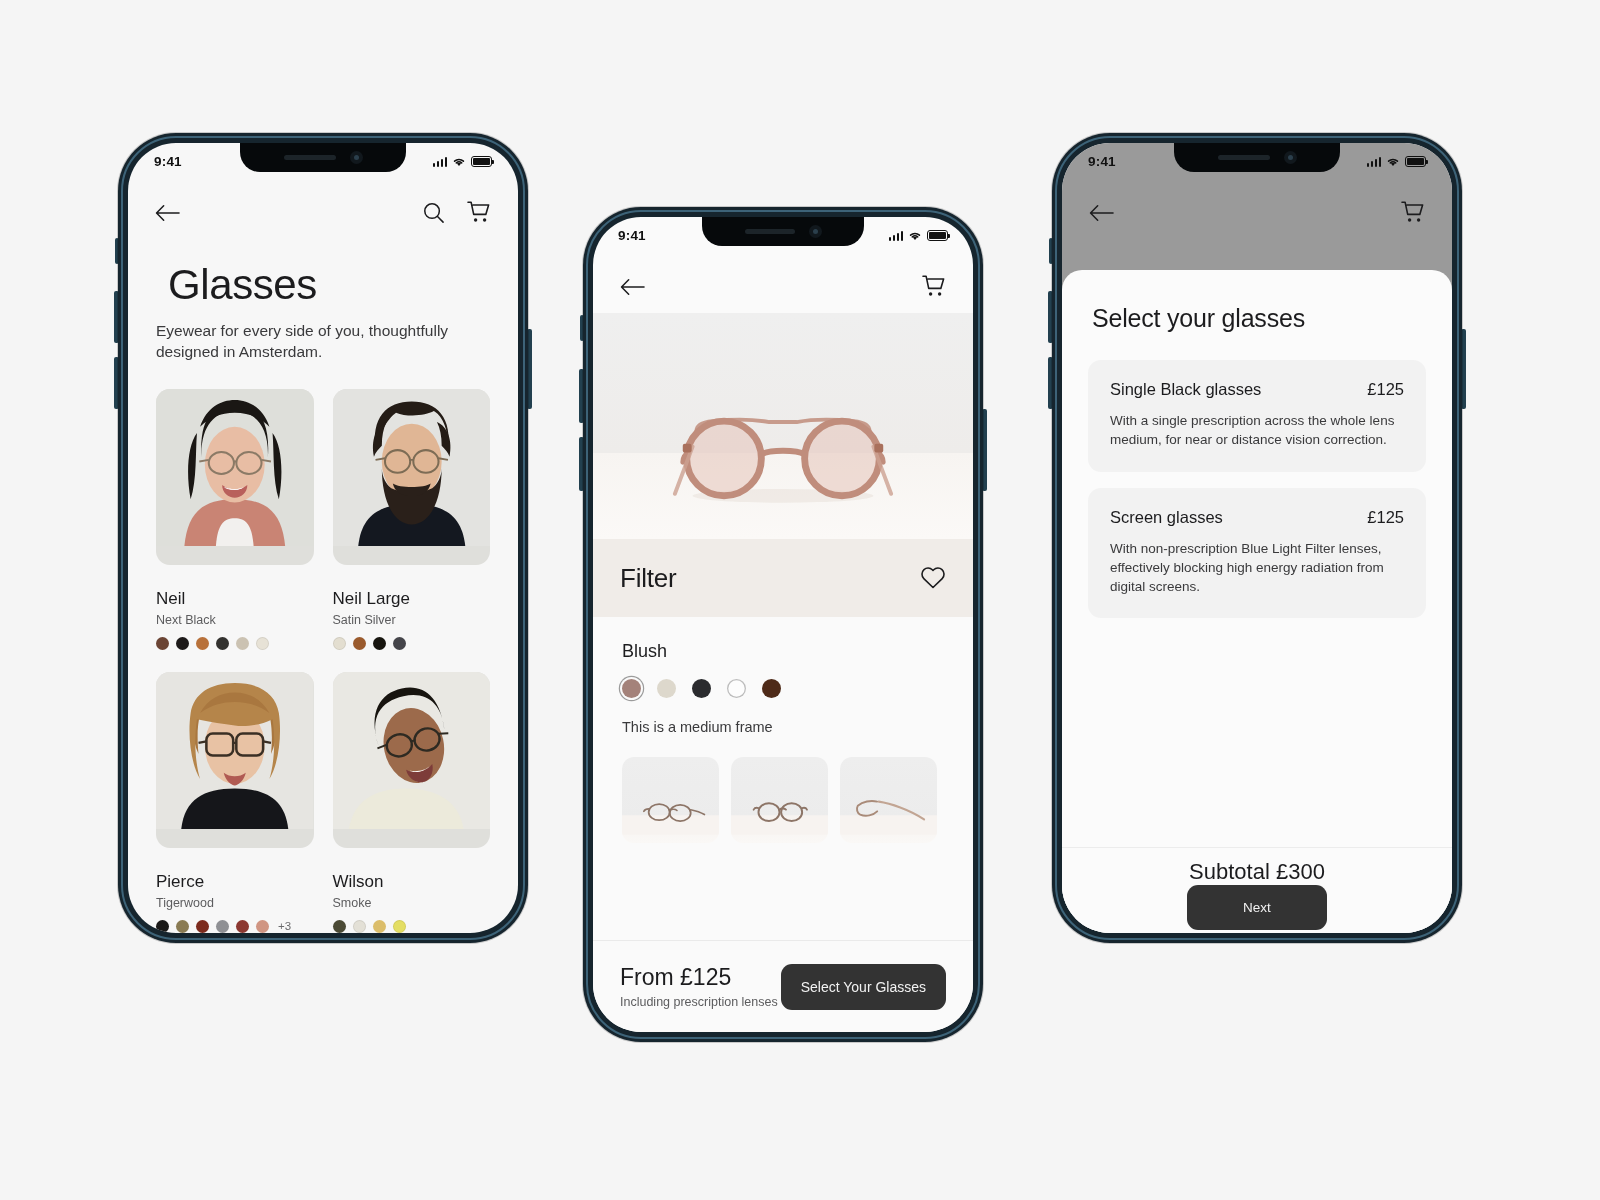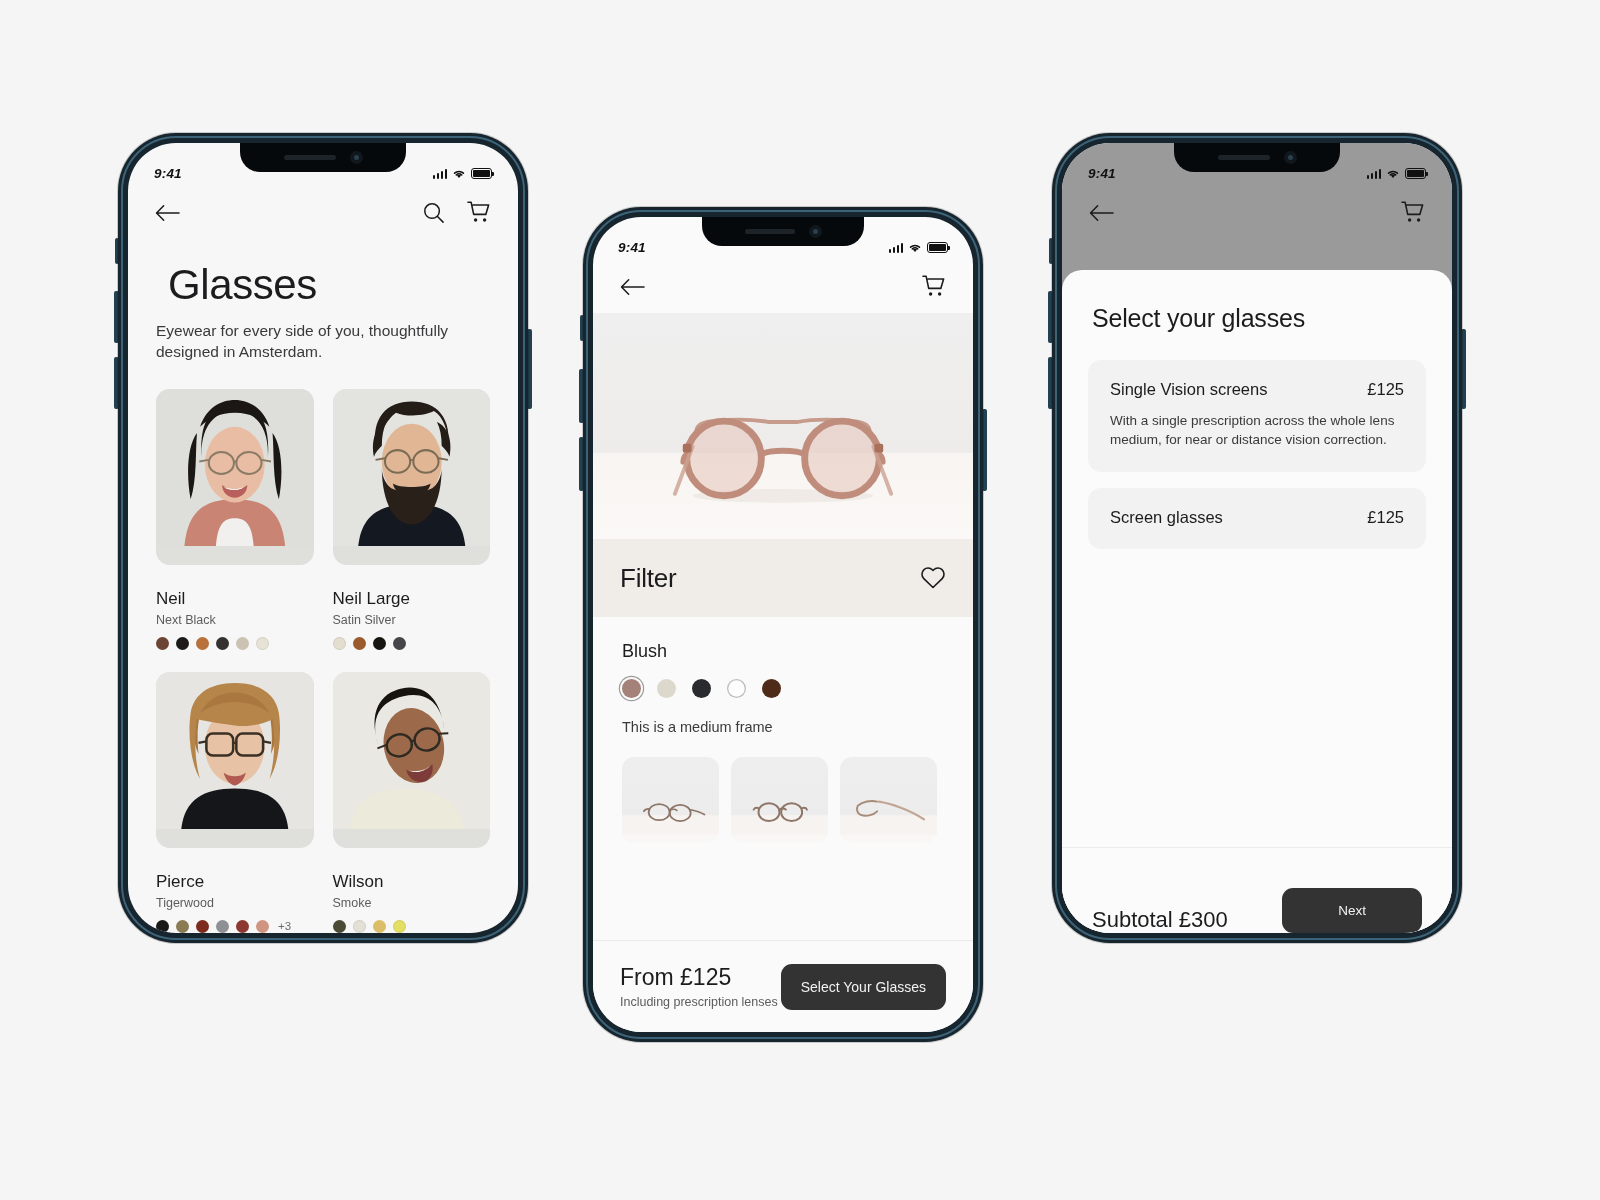--- a/index.html
+++ b/index.html
@@ -43,23 +43,23 @@
     border-radius: 50%; background: #11181d;
     display:flex; align-items:center; justify-content:center;
   }
   .cam i { display:block; border-radius:50%; background:#2b3f4c; }
 
   
   .btn-side { position: absolute; background: #22404f; border-radius: 2px; }
 
   
   .statusbar {
-    position: absolute; top: 16px; left: 0; right: 0;
+    position: absolute; top: 4px; left: 0; right: 0;
     display: flex; align-items: center; justify-content: space-between;
-    z-index: 30; color: #111; font-style: italic;
+    z-index: 30; color: #111;
   }
   .status-time { font-weight: 600; letter-spacing: .2px; }
   .status-icons { display: flex; align-items: flex-end; gap: 5px; }
   .bars { display: flex; align-items: flex-end; gap: 1.5px; }
   .bars i { display: block; width: 2.5px; background: #111; border-radius: 1px; }
   .batt {
     border: 1.4px solid #111; border-radius: 3px; position: relative;
     display: flex; align-items: center; padding: 1px;
   }
   .batt::after {
@@ -120,21 +120,21 @@
   .dim { position:absolute; inset:0; background:#9a9a9a; }
   .p3-sheet { position:absolute; left:0; right:0; bottom:0; top:127px; background:#fbfbfb; border-top-left-radius: 20px; border-top-right-radius: 20px; overflow:hidden; }
   .p3-title { font-size: 25px; color:#1c1c1e; padding: 34px 30px 0; letter-spacing:-.2px; }
   .p3-list { padding: 27px 26px 0; display:flex; flex-direction:column; gap: 16px; }
   .p3-card { border-radius: 13px; padding: 20px 22px 22px; cursor:pointer; background:#f2f2f2; }
   .p3-card.selected { background:#eae5e1; }
   .p3-card-head { display:flex; align-items:baseline; justify-content:space-between; }
   .p3-card-name { font-size: 16.5px; color:#1c1c1e; }
   .p3-card-price { font-size: 16.5px; color:#1c1c1e; }
   .p3-card-desc { font-size: 13.5px; line-height: 1.43; color:#3a3a3c; margin-top: 12px; }
-  .p3-bottom { position:absolute; left:0; right:0; bottom:0; background:#fbfbfb; border-top:1px solid #ececec; display:flex; align-items:flex-end; justify-content:space-between; padding: 0 30px; }
+  .p3-bottom { position:absolute; left:0; right:0; bottom:0; background:#fbfbfb; border-top:1px solid #ececec; display:flex; align-items:center; justify-content:space-between; padding: 11px 30px; flex-direction: column; }
   .p3-subtotal { font-size: 22px; color:#1c1c1e; }
 
   
   .face { position:absolute; inset:0; }
 </style>
 </head>
 <body>
 
 <div class="stage">
 
@@ -499,30 +499,31 @@
               <circle cx="17.6" cy="19" r="1.7" fill="#1c1c1e"></circle>
             </svg>
         </span>
       </div>
 
       <div class="p3-sheet">
         <div class="p3-title">Select your glasses</div>
         <div class="p3-list">
             <div class="p3-card">
               <div class="p3-card-head">
-                <span class="p3-card-name">Single Vision screens</span>
+                <span class="p3-card-name">Single Black glasses</span>
                 <span class="p3-card-price">£125</span>
               </div>
               <div class="p3-card-desc">With a single prescription across the whole lens medium, for near or distance vision correction.</div>
             </div>
             <div class="p3-card">
               <div class="p3-card-head">
                 <span class="p3-card-name">Screen glasses</span>
                 <span class="p3-card-price">£125</span>
               </div>
+              <div class="p3-card-desc">With non-prescription Blue Light Filter lenses, effectively blocking high energy radiation from digital screens.</div>
             </div>
           </div>
 
         <div class="p3-bottom" style="height:86px;">
           <span class="p3-subtotal">Subtotal £300</span>
           <button class="cta" style="font-size:13.5px; padding: 15px 56px;">Next</button>
         </div>
       </div>
     </div>
   </div>

